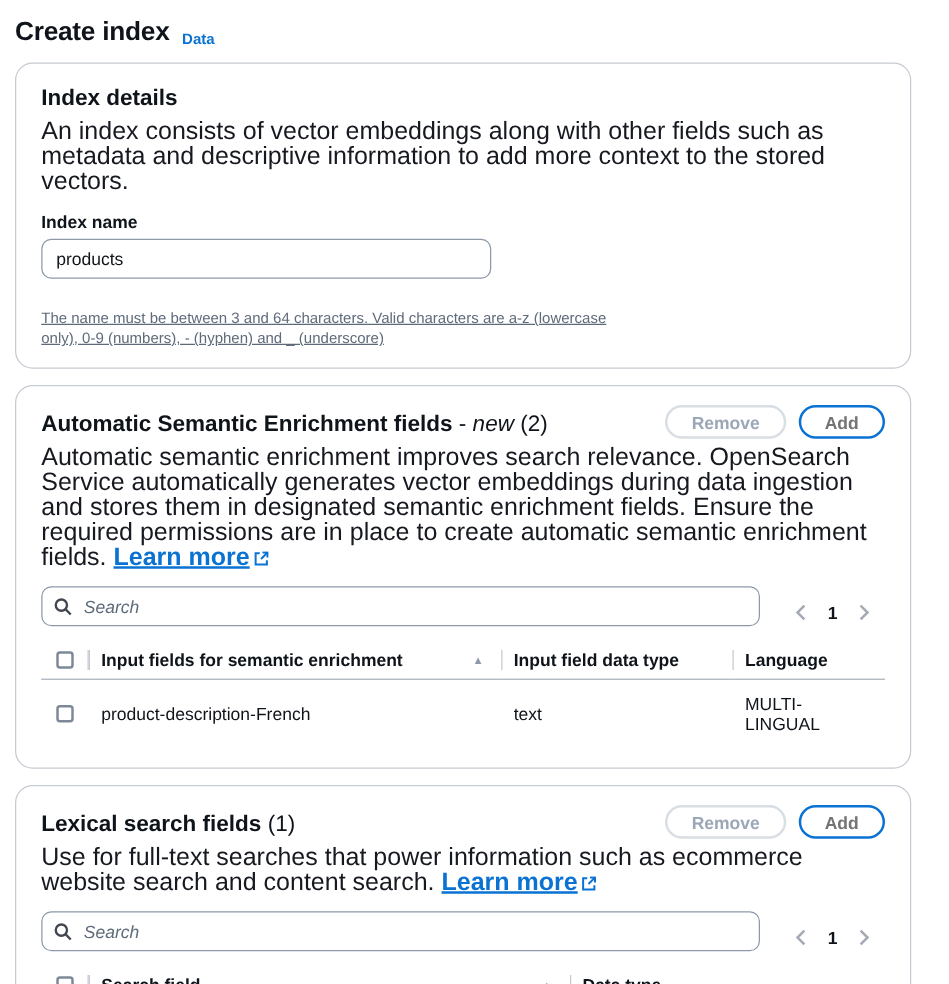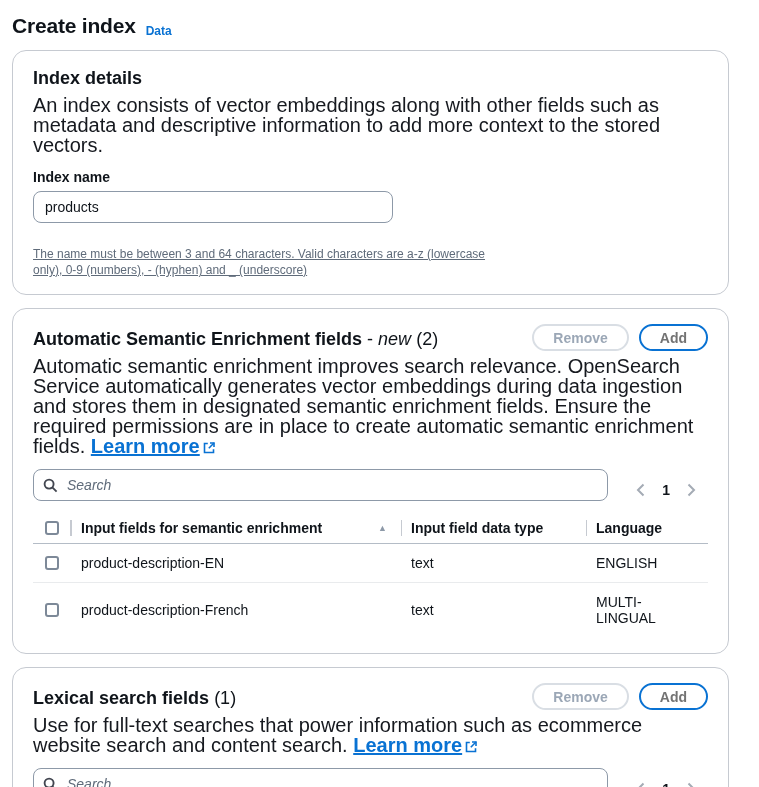--- a/index.html
+++ b/index.html
@@ -177,28 +177,20 @@
           </th>
           <th class="sem-col-2">Input field data type</th>
           <th>Language</th>
         </tr>
       </thead>
       <tbody>
         <tr>
           <td>
               <input type="checkbox" class="checkbox" style="">
             </td>
-          <td>product-description-EN</td>
-          <td>text</td>
-          <td>ENGLISH</td>
-        </tr>
-        <tr>
-          <td>
-              <input type="checkbox" class="checkbox" style="">
-            </td>
           <td>product-description-French</td>
           <td>text</td>
           <td>MULTI-LINGUAL</td>
         </tr>
       </tbody>
     </table>
   </section>
 
   <section class="card">
     <div class="card-head-row">

